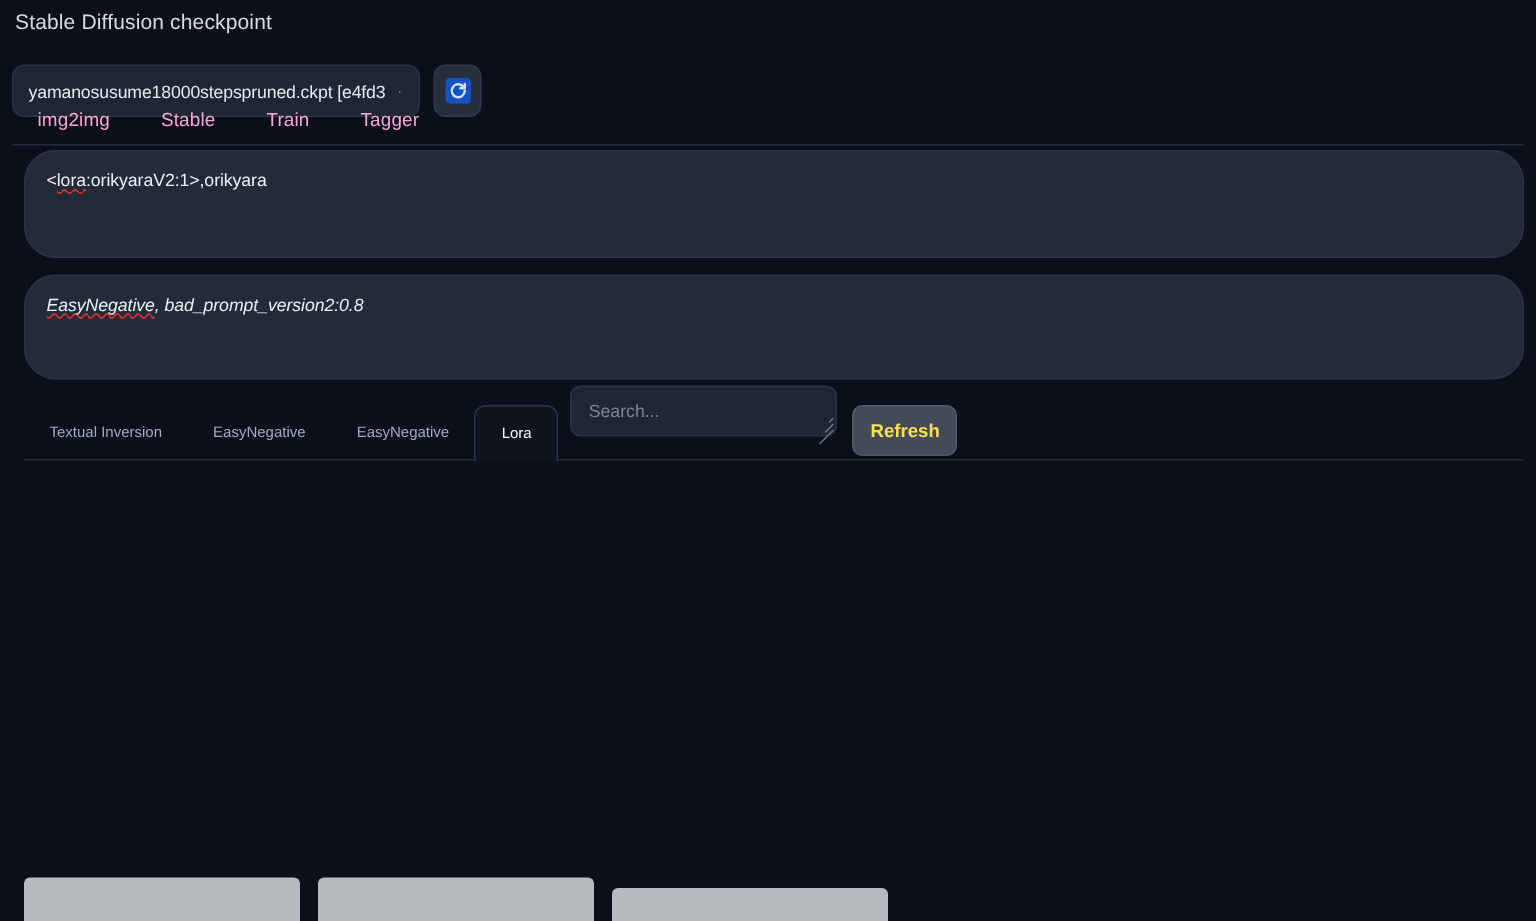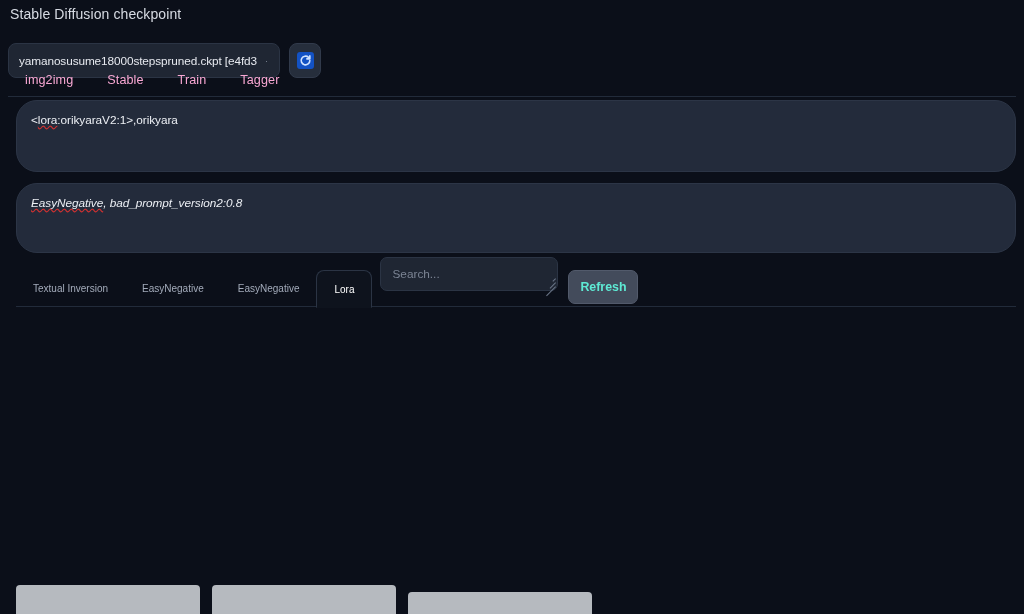--- a/index.html
+++ b/index.html
@@ -212,21 +212,21 @@
     margin-bottom: 3px;
     width: 70px; height: 34px;
     background: #434b5b;
     border: 1px solid #525a6b;
     border-radius: 7px;
     display: flex;
     align-items: center;
     justify-content: center;
     font-size: 12.4px;
     font-weight: bold;
-    color: #5eead4;
+    color: #fde047;
     z-index: 2;
   }
 
   
   #card-grid {
     position: absolute;
     left: 16px;
     top: 323px;
     display: flex;
     gap: 12px;

